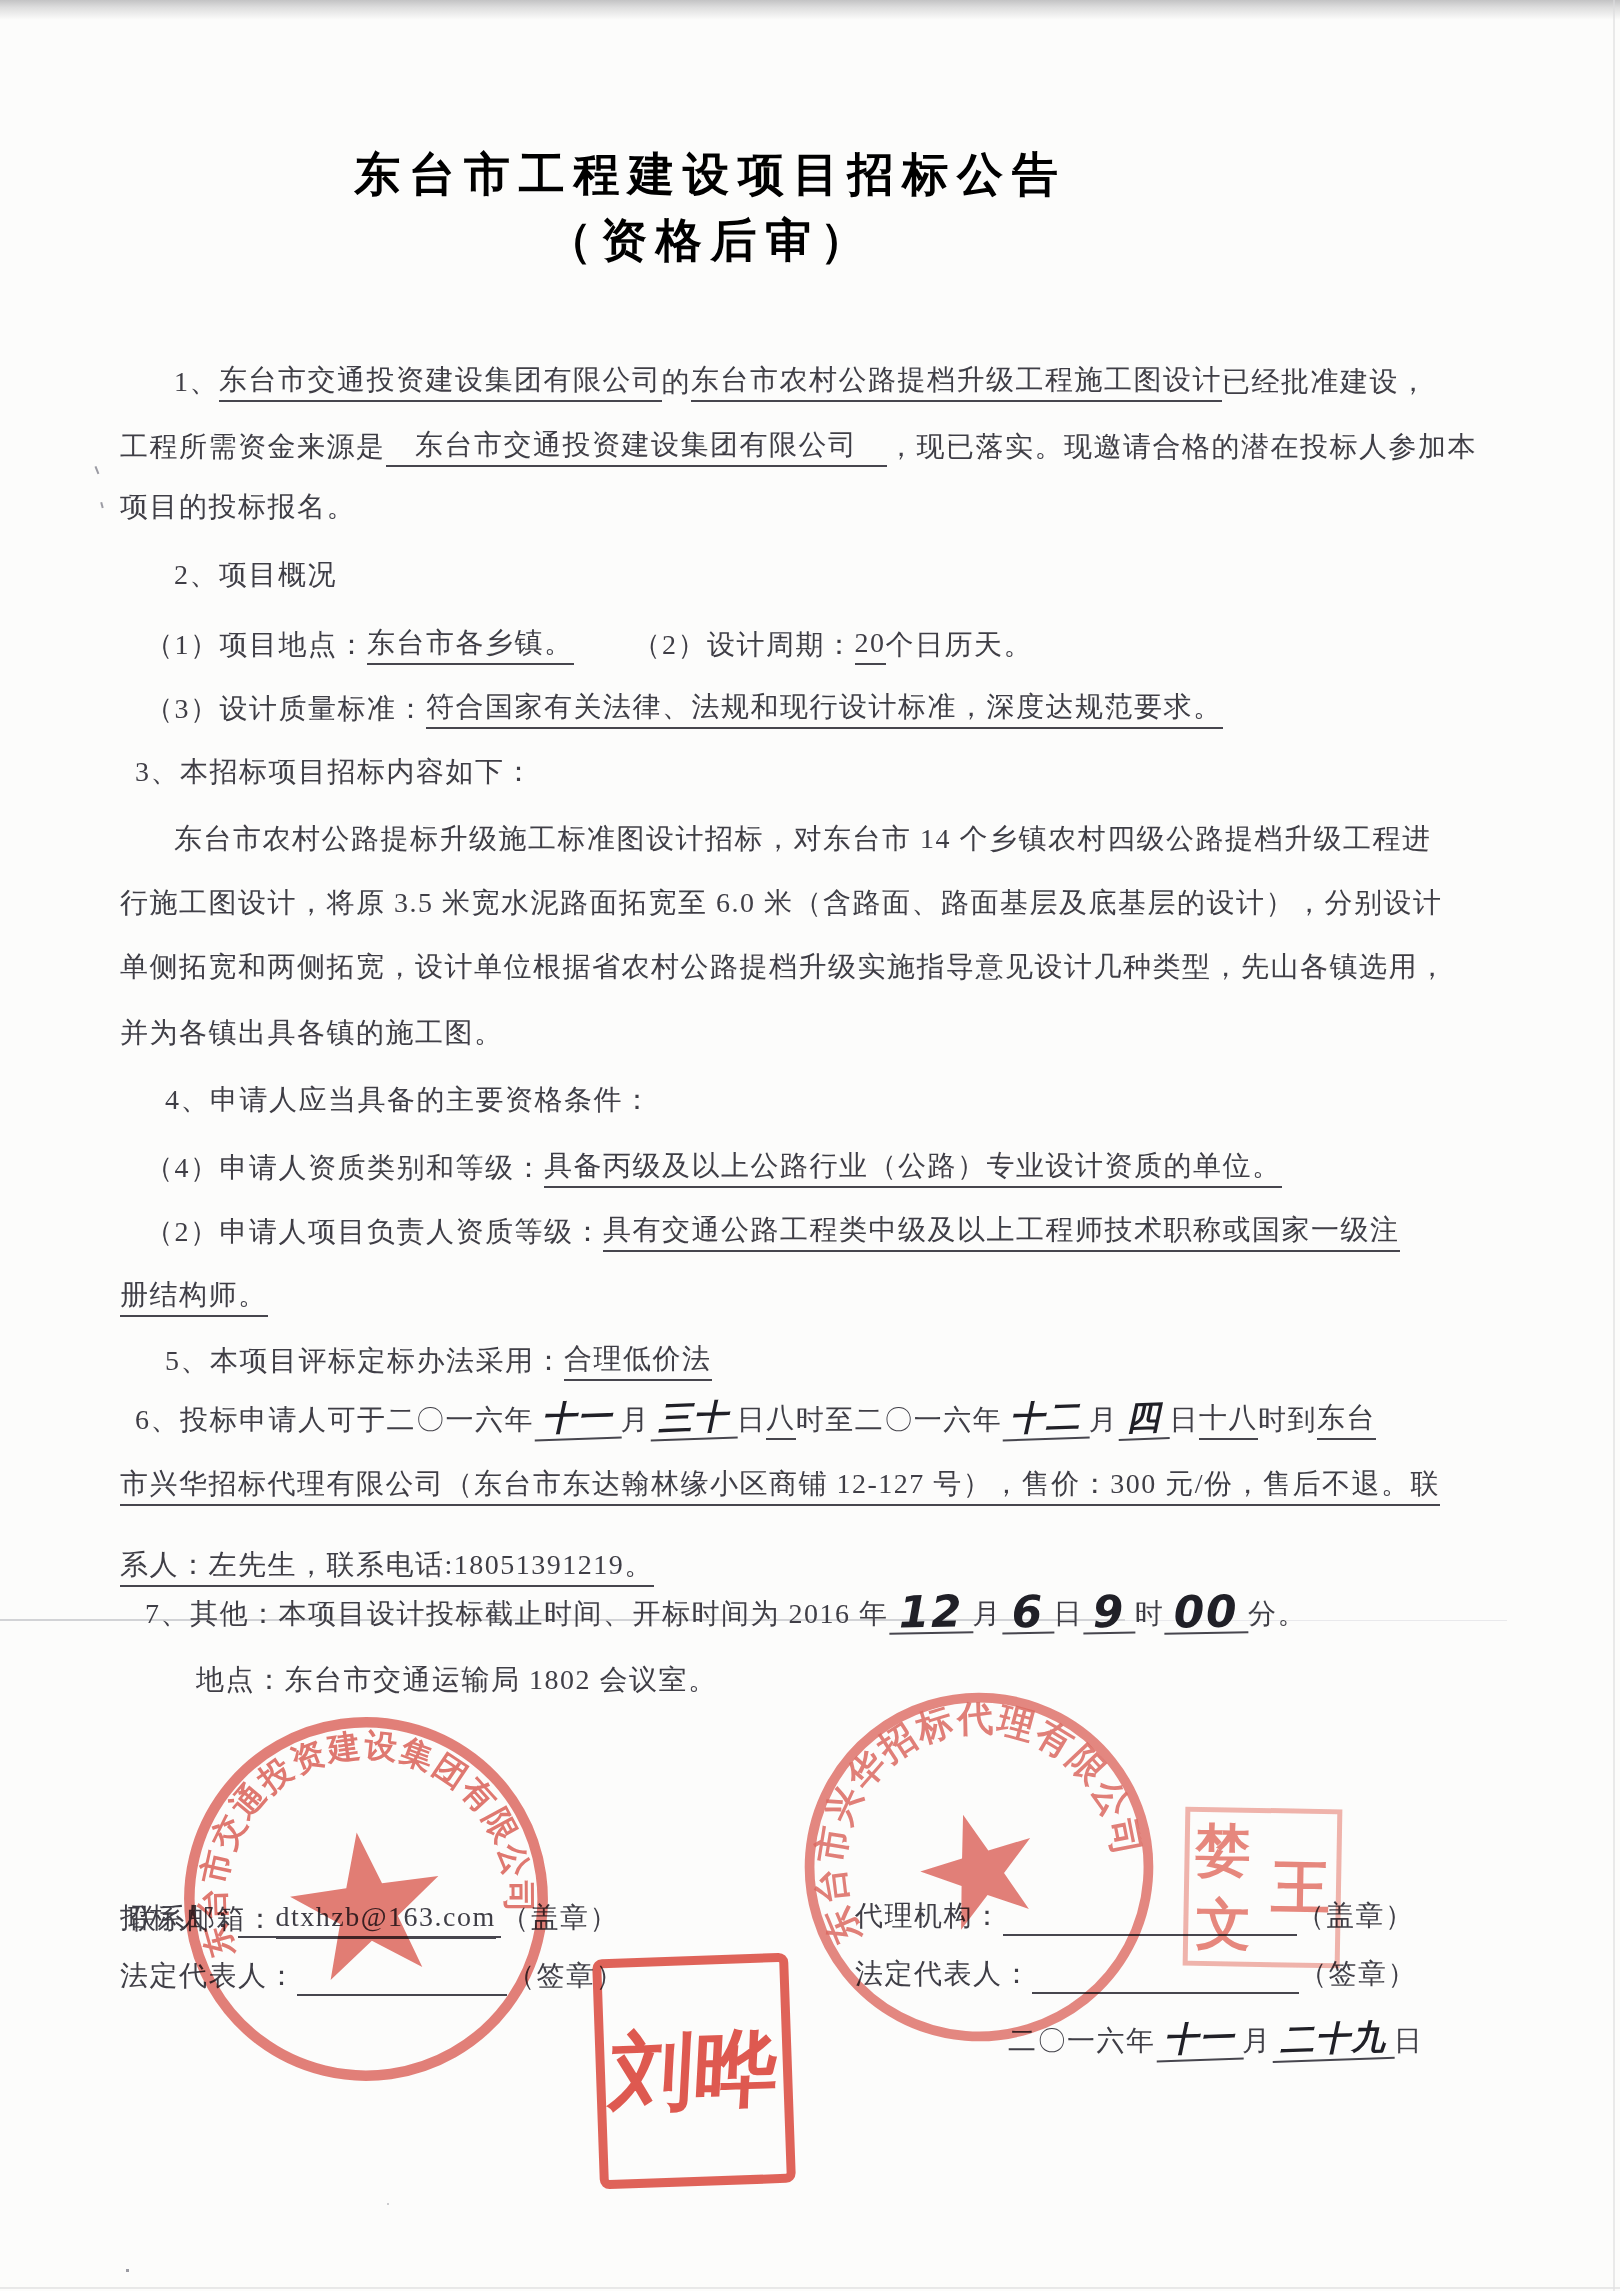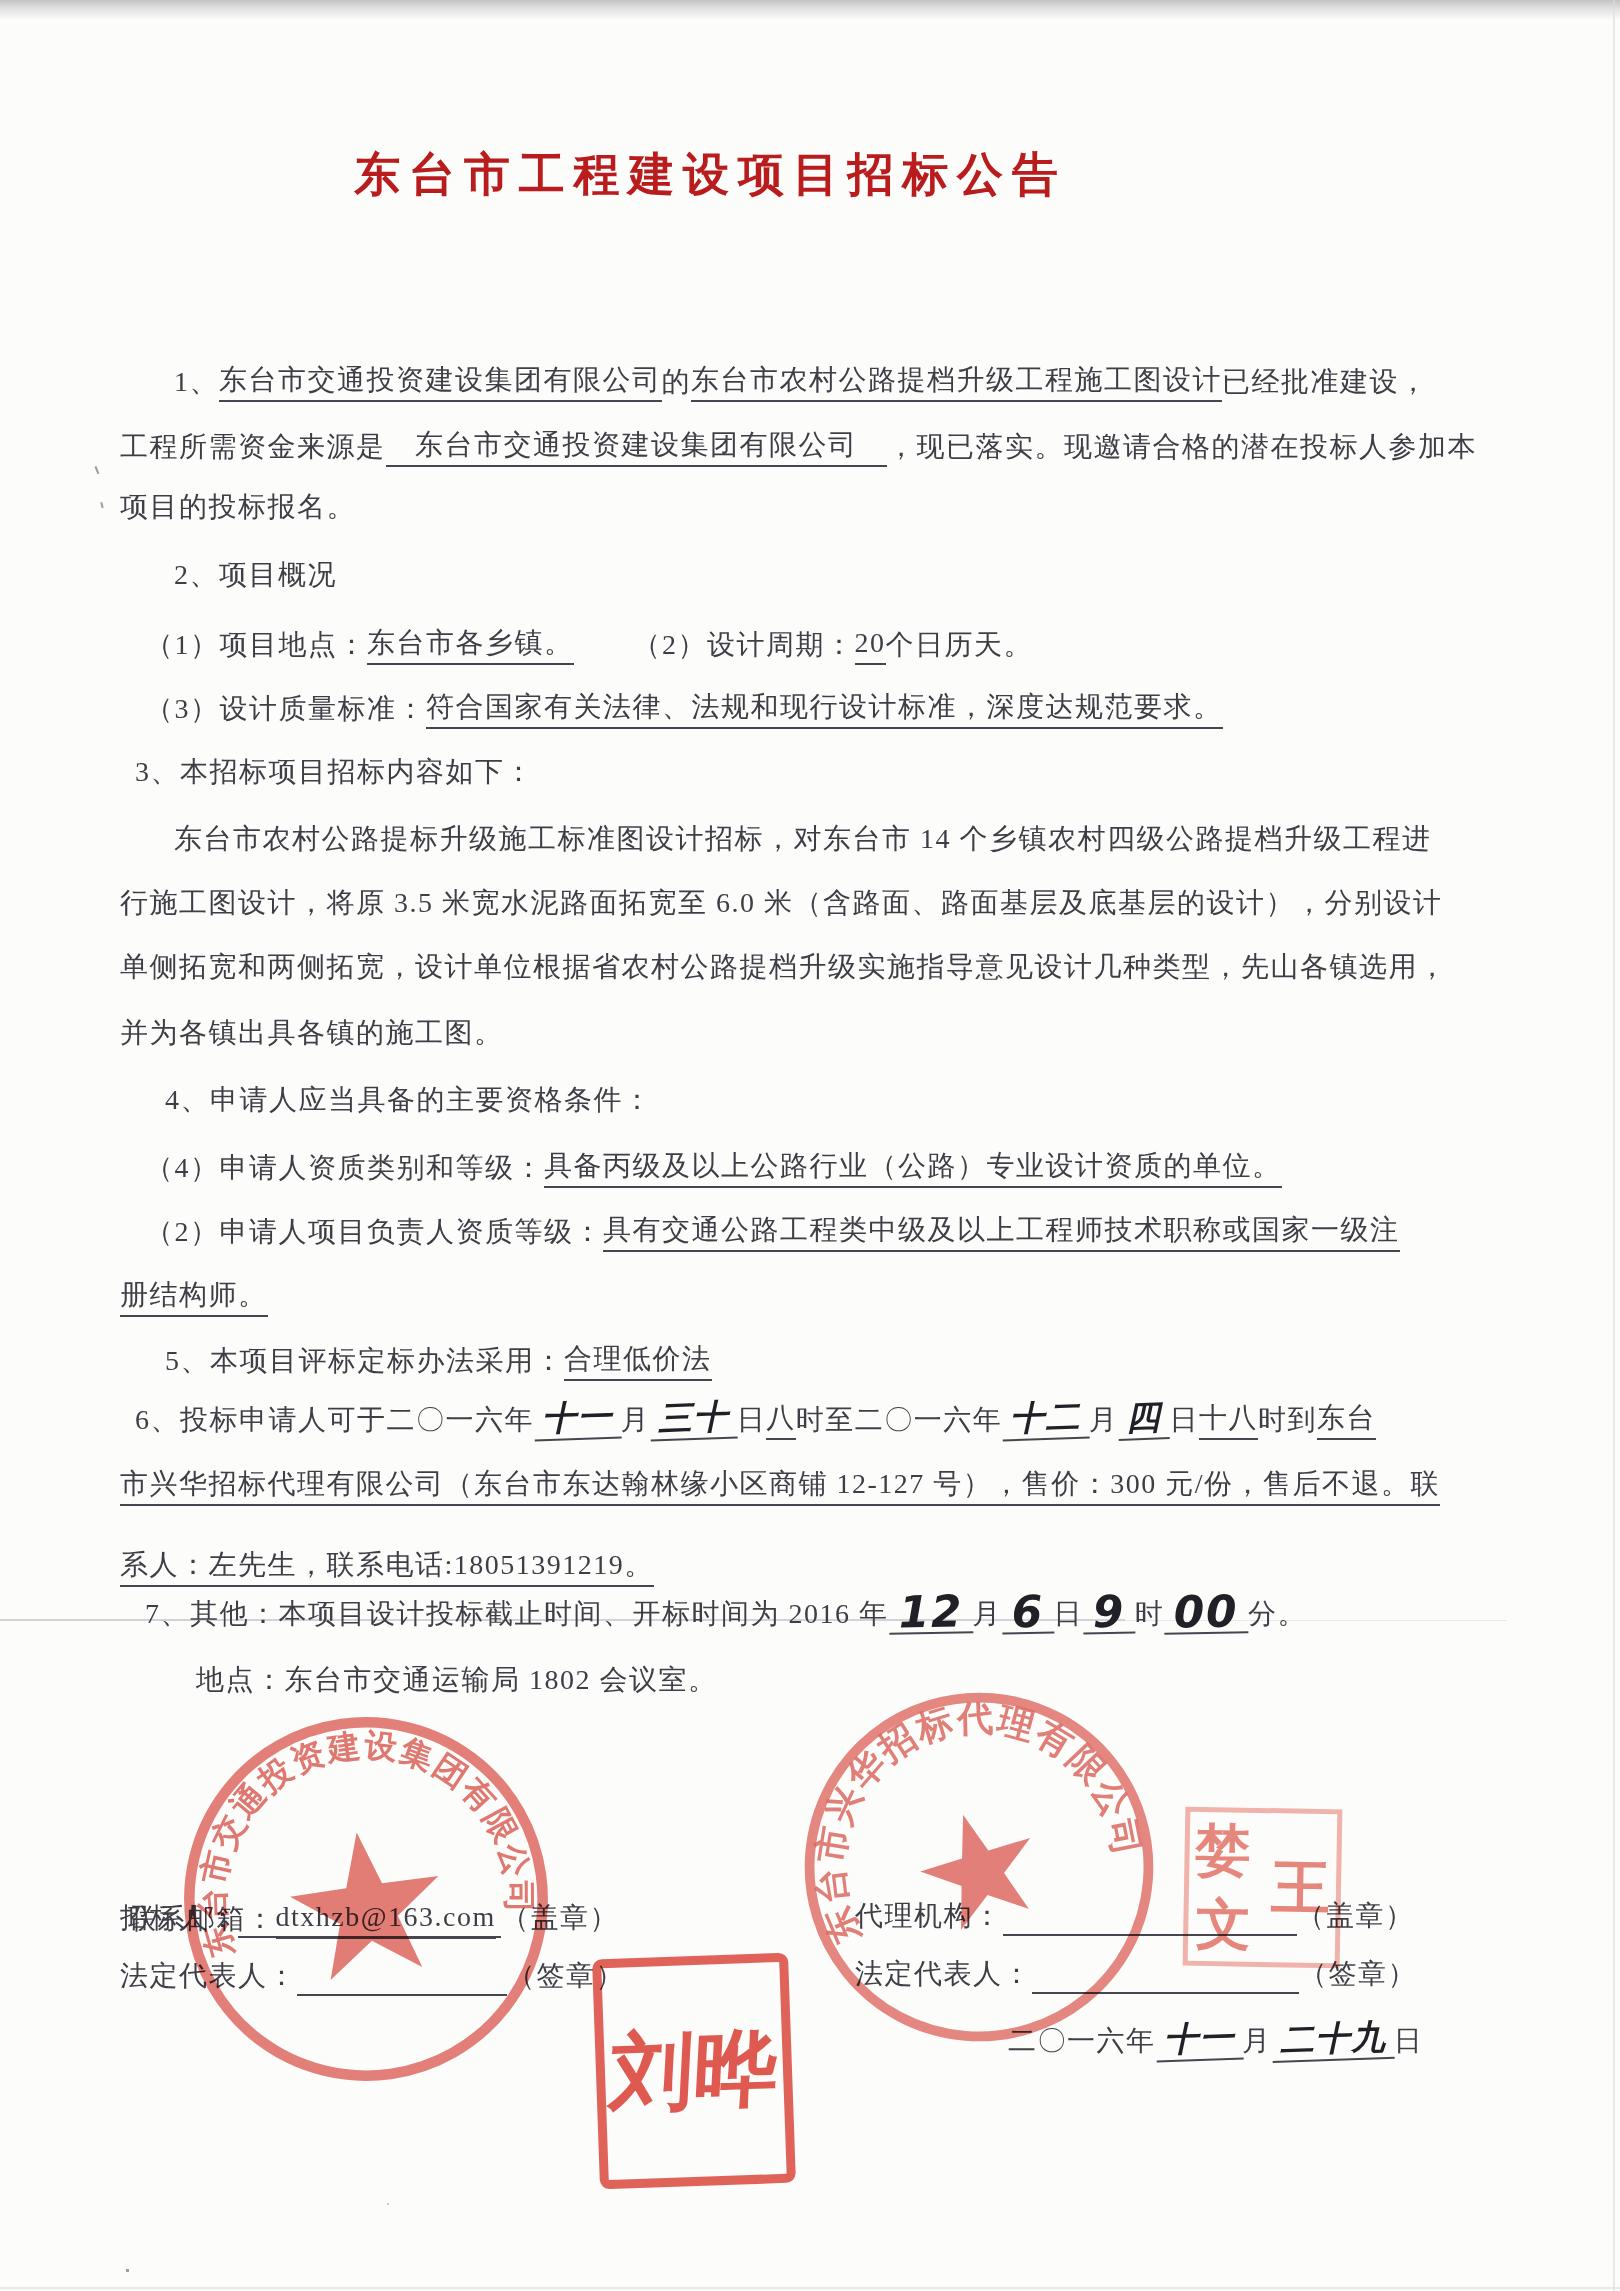--- a/index.html
+++ b/index.html
@@ -11,21 +11,21 @@
   
   .top-band{position:absolute;left:0;top:0;width:1620px;height:19.6px;
     background:linear-gradient(180deg,#c3c3c4 0,#dedede 38%,rgba(255,255,255,0) 100%);}
   .right-edge{position:absolute;top:0;right:4.9px;width:2px;height:2292px;background:#dcdcde;opacity:.6;}
   .bottom-edge{position:absolute;left:0;bottom:2.9px;width:1620px;height:2px;background:#e2e2e3;opacity:.8;}
   .scan-line{position:absolute;left:0;top:1619px;width:1125px;height:2px;background:#d2d3d6;}
   .scan-line-ext{position:absolute;left:1125px;top:1620px;width:382px;height:1px;background:#e9e9ec;}
   .speck{position:absolute;background:#9b9ba3;}
   
   .title-wrap{position:absolute;left:0;top:142px;width:1421px;text-align:center;
-    font-weight:700;color:#b91c1c;font-size:46px;line-height:66px;letter-spacing:8.8px;}
+    font-weight:700;color:#000000;font-size:46px;line-height:66px;letter-spacing:8.8px;}
   
   .line{position:absolute;white-space:nowrap;height:41px;}
   .seg{display:inline-block;height:41px;line-height:41px;vertical-align:bottom;
     font-size:28px;letter-spacing:1.5px;color:#3f3e46;}
   .seg.u{border-bottom:2px solid #47464e;}
   .seg.blank{border-bottom:2px solid #47464e;}
   .seg.hw{font-size:34px;font-weight:700;font-style:italic;color:#202027;
     padding:0 7.8px;transform:rotate(-2deg);}
   .seg.hw.big{font-size:44px;font-family:"DejaVu Sans","Liberation Sans",sans-serif;
     padding:0 9.8px;transform:rotate(-1deg);}
@@ -53,20 +53,21 @@
 <div class="bottom-edge"></div>
 <div class="scan-line"></div>
 <div class="scan-line-ext"></div>
 <div class="speck" style="left:93px;top:469px;width:7.8px;height:2px;transform:rotate(68deg);"></div>
 <div class="speck" style="left:99px;top:504px;width:5.9px;height:2px;transform:rotate(75deg);"></div>
 <div class="speck" style="left:126px;top:2269px;width:2.9px;height:2.9px;"></div>
 <div class="speck" style="left:387px;top:2203px;width:2px;height:2px;opacity:.5;"></div>
 
 <div class="title-wrap">
   <div>东台市工程建设项目招标公告</div>
+  <div>（资格后审）</div>
 </div>
 
 <div id="body-host">
     <div class="line" style="left: 174px; top: 359px;"><span class="seg">1、</span><span class="seg u">东台市交通投资建设集团有限公司</span><span class="seg">的</span><span class="seg u">东台市农村公路提档升级工程施工图设计</span><span class="seg">已经批准建设，</span></div>
     <div class="line" style="left: 120px; top: 424px;"><span class="seg">工程所需资金来源是</span><span class="seg u">　东台市交通投资建设集团有限公司　</span><span class="seg">，现已落实。现邀请合格的潜在投标人参加本</span></div>
     <div class="line" style="left: 120px; top: 486px;"><span class="seg">项目的投标报名。</span></div>
     <div class="line" style="left: 174px; top: 554px;"><span class="seg">2、项目概况</span></div>
     <div class="line" style="left: 145px; top: 622px;"><span class="seg">（1）项目地点：</span><span class="seg u">东台市各乡镇。</span><span class="seg">　　（2）设计周期：</span><span class="seg u">  20 </span><span class="seg">个日历天。</span></div>
     <div class="line" style="left: 145px; top: 686px;"><span class="seg">（3）设计质量标准：</span><span class="seg u">符合国家有关法律、法规和现行设计标准，深度达规范要求。</span></div>
     <div class="line" style="left: 135px; top: 751px;"><span class="seg">3、本招标项目招标内容如下：</span></div>

